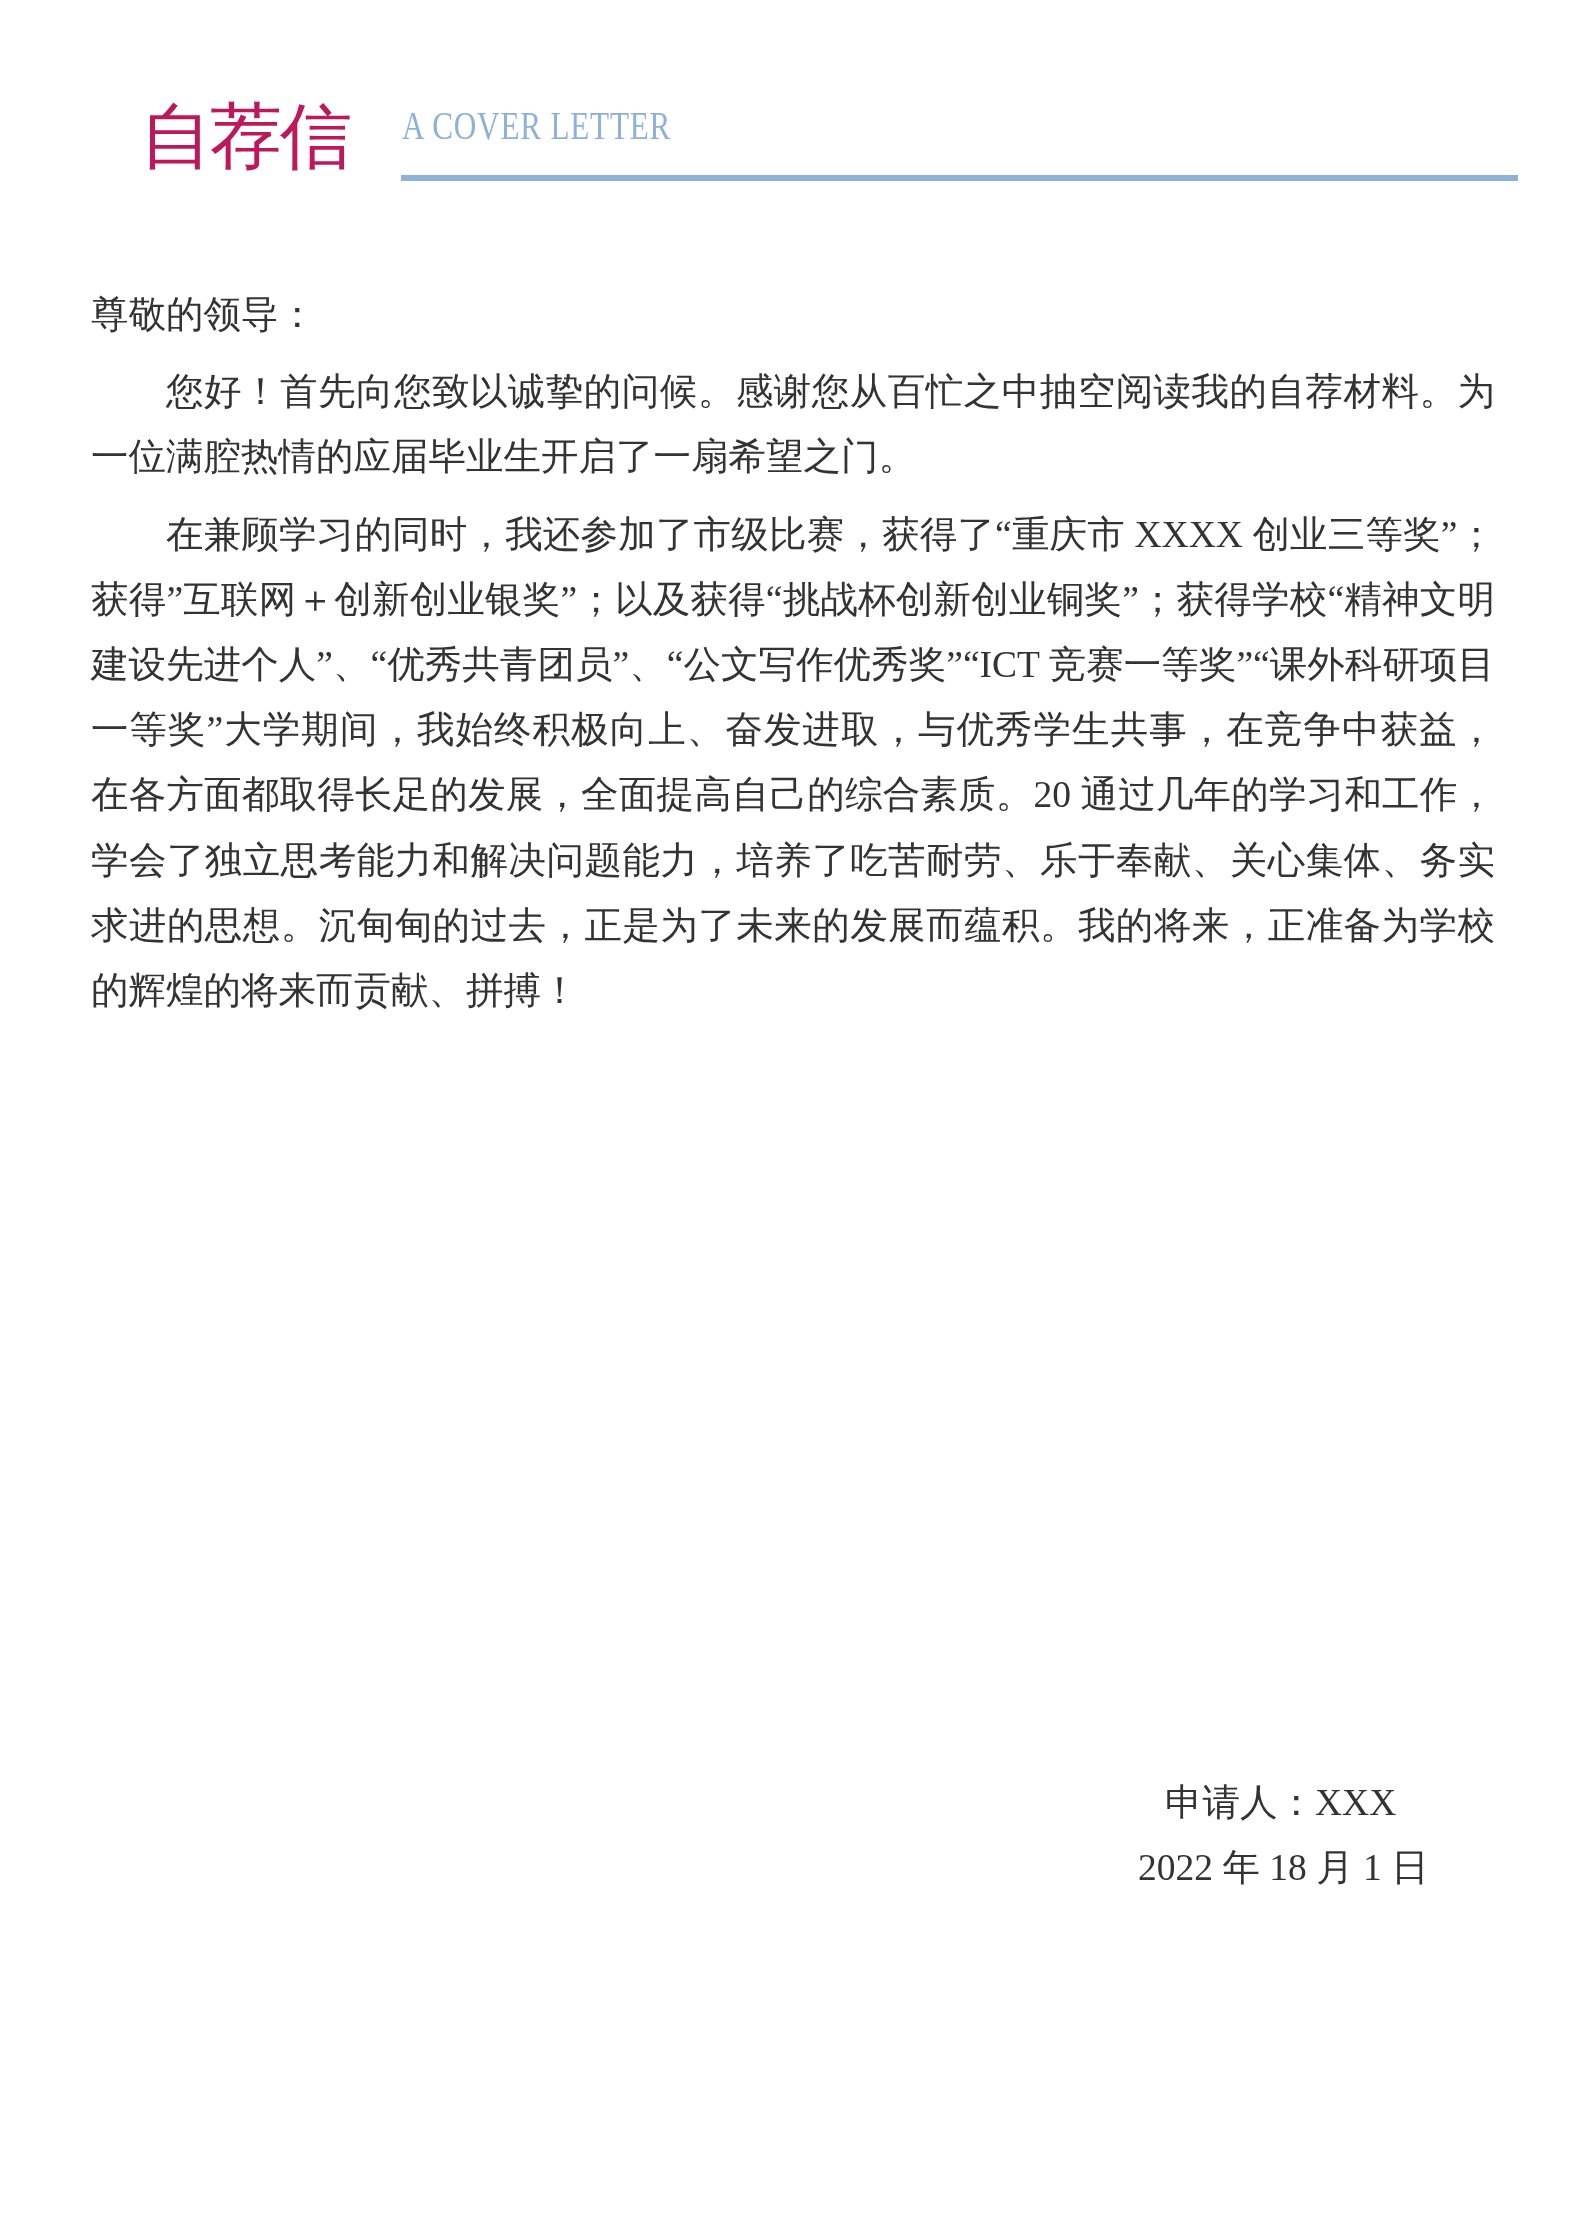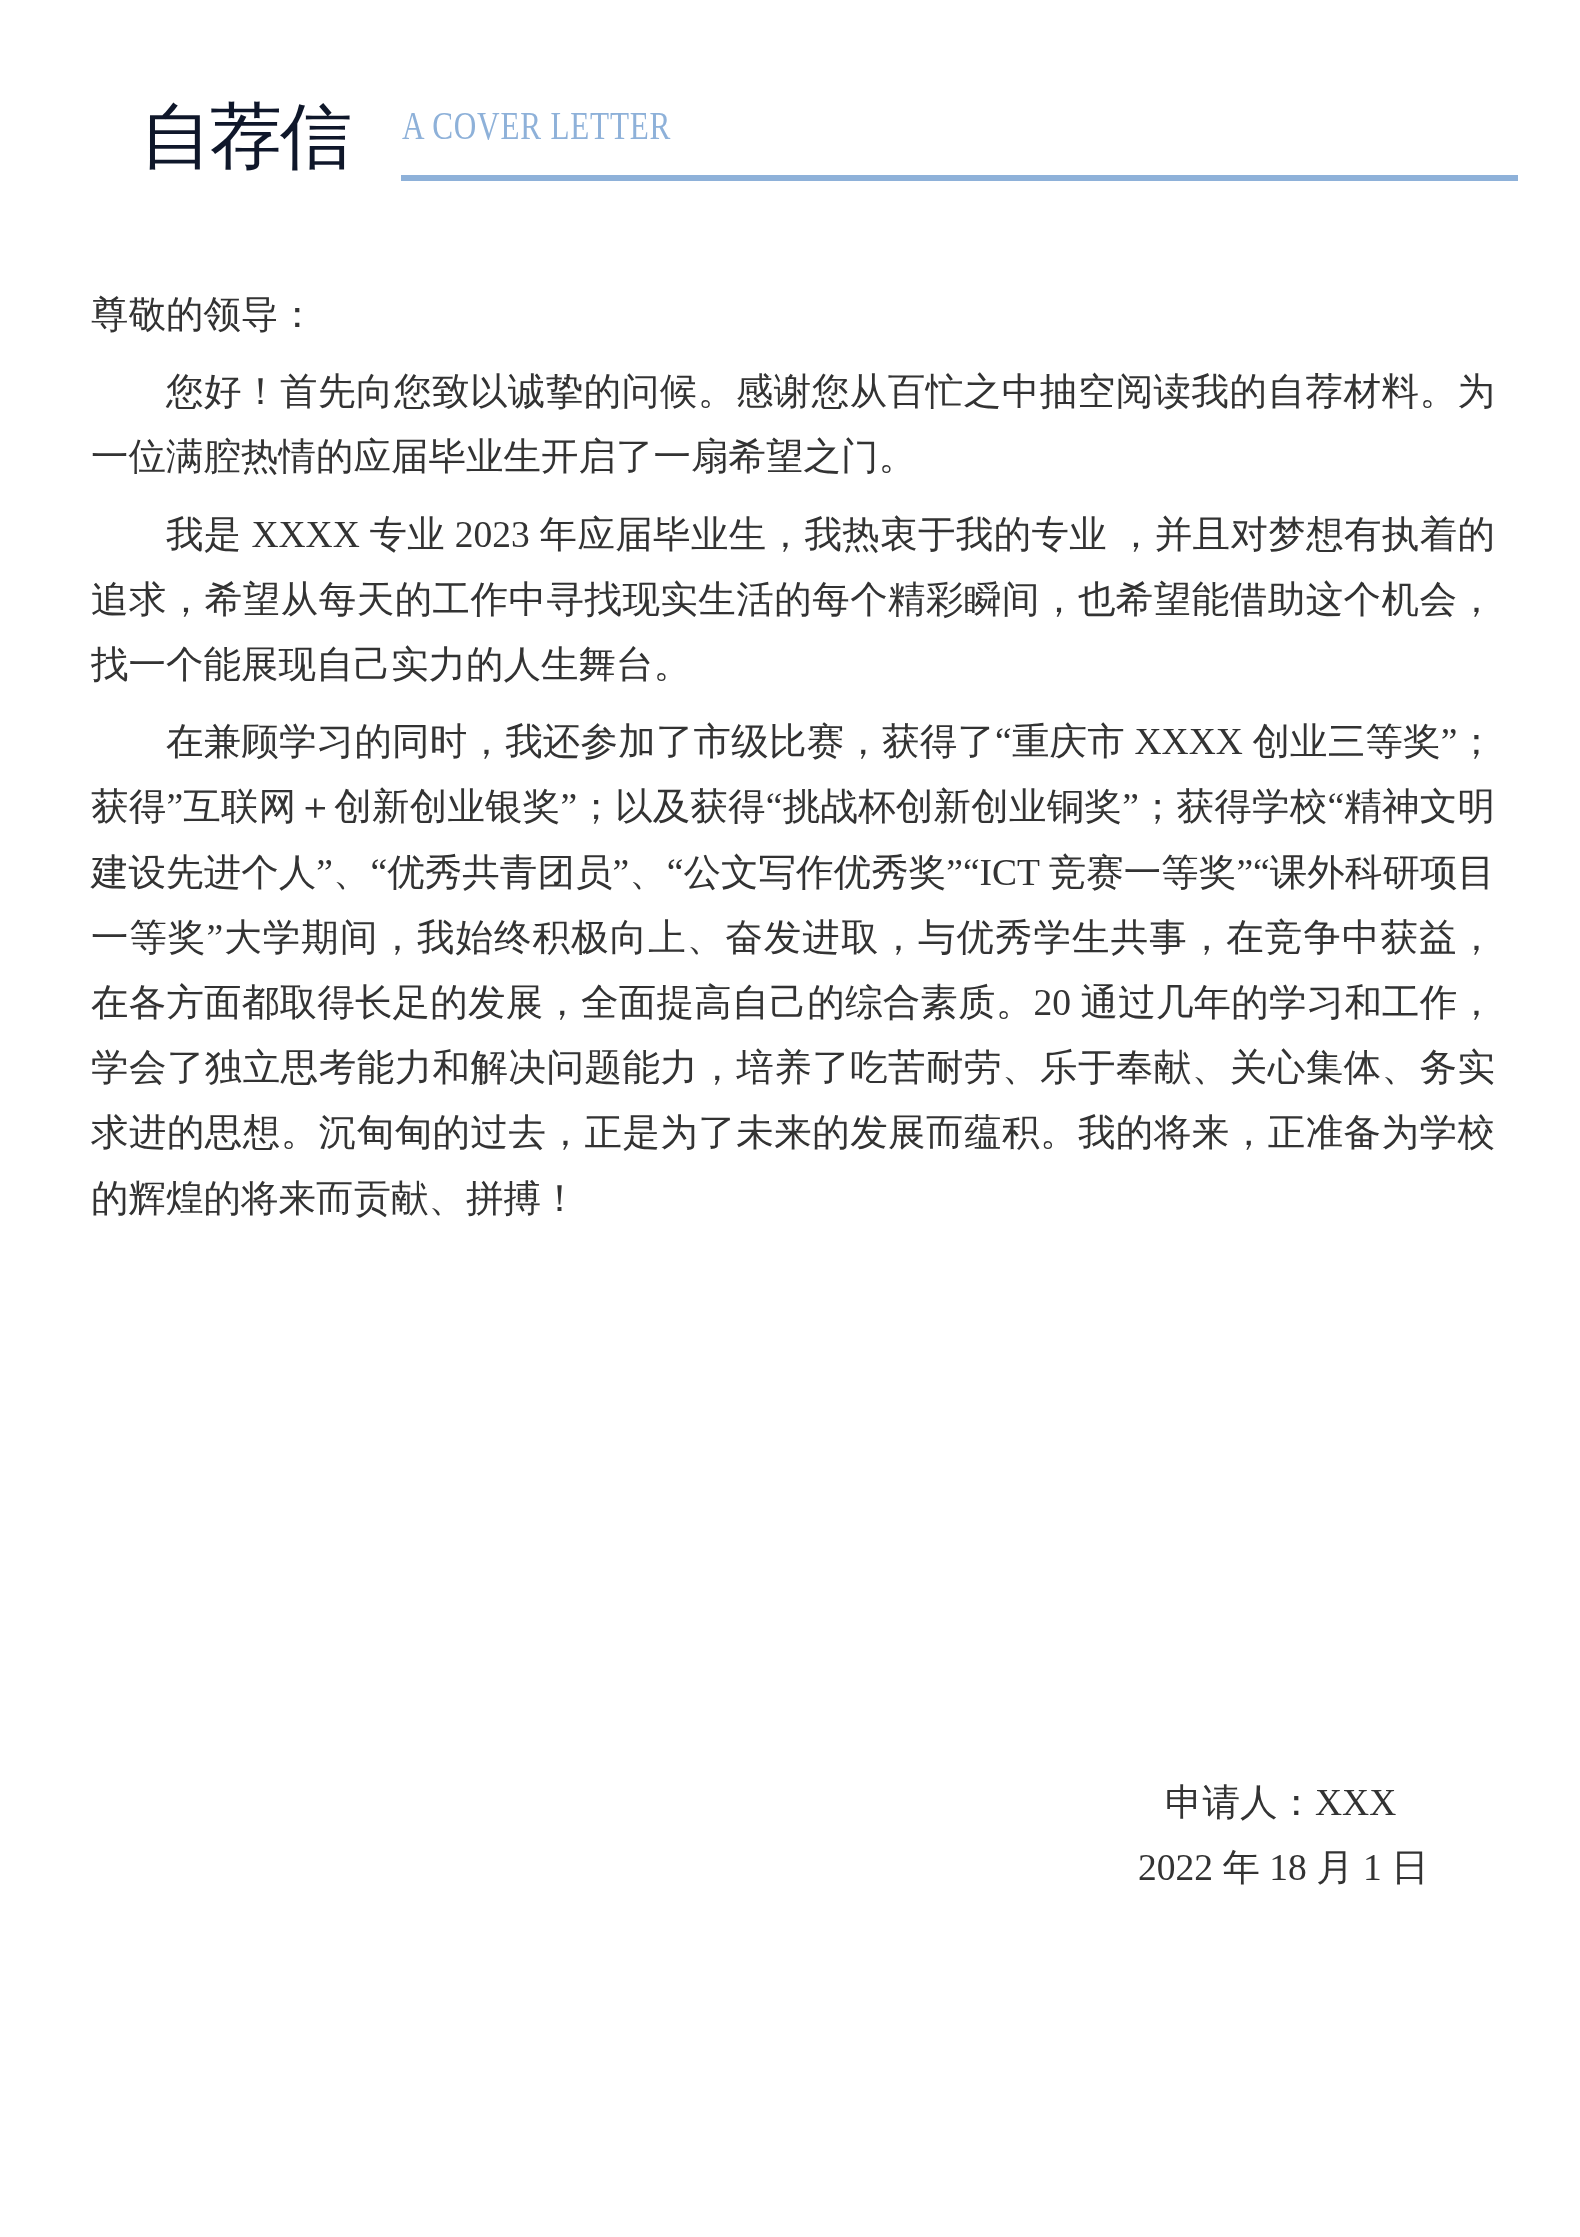--- a/index.html
+++ b/index.html
@@ -1,19 +1,19 @@
 <!DOCTYPE html>
 <html><head>
 <meta charset="utf-8">
 <style>
   html, body { margin: 0; padding: 0; background: #ffffff; }
   body { width: 1580px; height: 2237px; position: relative; overflow: hidden;
          font-family: "Liberation Serif", "DejaVu Serif", serif; color: #333333; }
   .title-cn { position: absolute; left: 140px; top: 92px; font-size: 72px; line-height: 90px;
-              letter-spacing: -2px; color: #0f172a; white-space: nowrap; }
+              letter-spacing: -2px; color: #be185d; white-space: nowrap; }
   .title-en { position: absolute; left: 402px; top: 104px; font-size: 40px; line-height: 44px;
               color: #8eb1d9; white-space: nowrap; transform: scaleX(0.78); transform-origin: left top;
               letter-spacing: 1px; }
   .rule { position: absolute; left: 401px; top: 175px; width: 1117px; height: 6px; background: #8eb1d9; }
   .body { position: absolute; left: 79px; top: 270px; width: 1428px; font-size: 37.5px;
           line-height: 65.2px; text-align: justify; }
   .body p { margin: 12px; }
   .body p.indent { text-indent: 75px; }
   .sig { position: absolute; font-size: 37.5px; line-height: 65.2px; white-space: nowrap; }
   .sig-name { left: 1165px; top: 1770px; }
@@ -22,18 +22,17 @@
 </head>
 <body>
 
 <div class="title-cn">自荐信</div>
 <div class="title-en">A COVER LETTER</div>
 <div class="rule"></div>
 
 <div class="body">
   <p>尊敬的领导：</p>
   <p class="indent">您好！首先向您致以诚挚的问候。感谢您从百忙之中抽空阅读我的自荐材料。为一位满腔热情的应届毕业生开启了一扇希望之门。</p>
-  <p class="indent">我是 XXXX 专业 2023 年应届毕业生，我热衷于我的专业 ，并且对梦想有执着的追求，希望从每天的工作中寻找现实生活的每个精彩瞬间，也希望能借助这个机会，找一个能展现自己实力的人生舞台。</p>
   <p class="indent">在兼顾学习的同时，我还参加了市级比赛，获得了“重庆市 XXXX 创业三等奖”；获得”互联网＋创新创业银奖”；以及获得“挑战杯创新创业铜奖”；获得学校“精神文明建设先进个人”、“优秀共青团员”、“公文写作优秀奖”“ICT 竞赛一等奖”“课外科研项目一等奖”大学期间，我始终积极向上、奋发进取，与优秀学生共事，在竞争中获益，在各方面都取得长足的发展，全面提高自己的综合素质。20 通过几年的学习和工作，学会了独立思考能力和解决问题能力，培养了吃苦耐劳、乐于奉献、关心集体、务实求进的思想。沉甸甸的过去，正是为了未来的发展而蕴积。我的将来，正准备为学校的辉煌的将来而贡献、拼搏！</p>
 </div>
 
 <div class="sig sig-name">申请人：XXX</div>
 <div class="sig sig-date">2022 年 18 月 1 日</div>
 
 </body></html>

